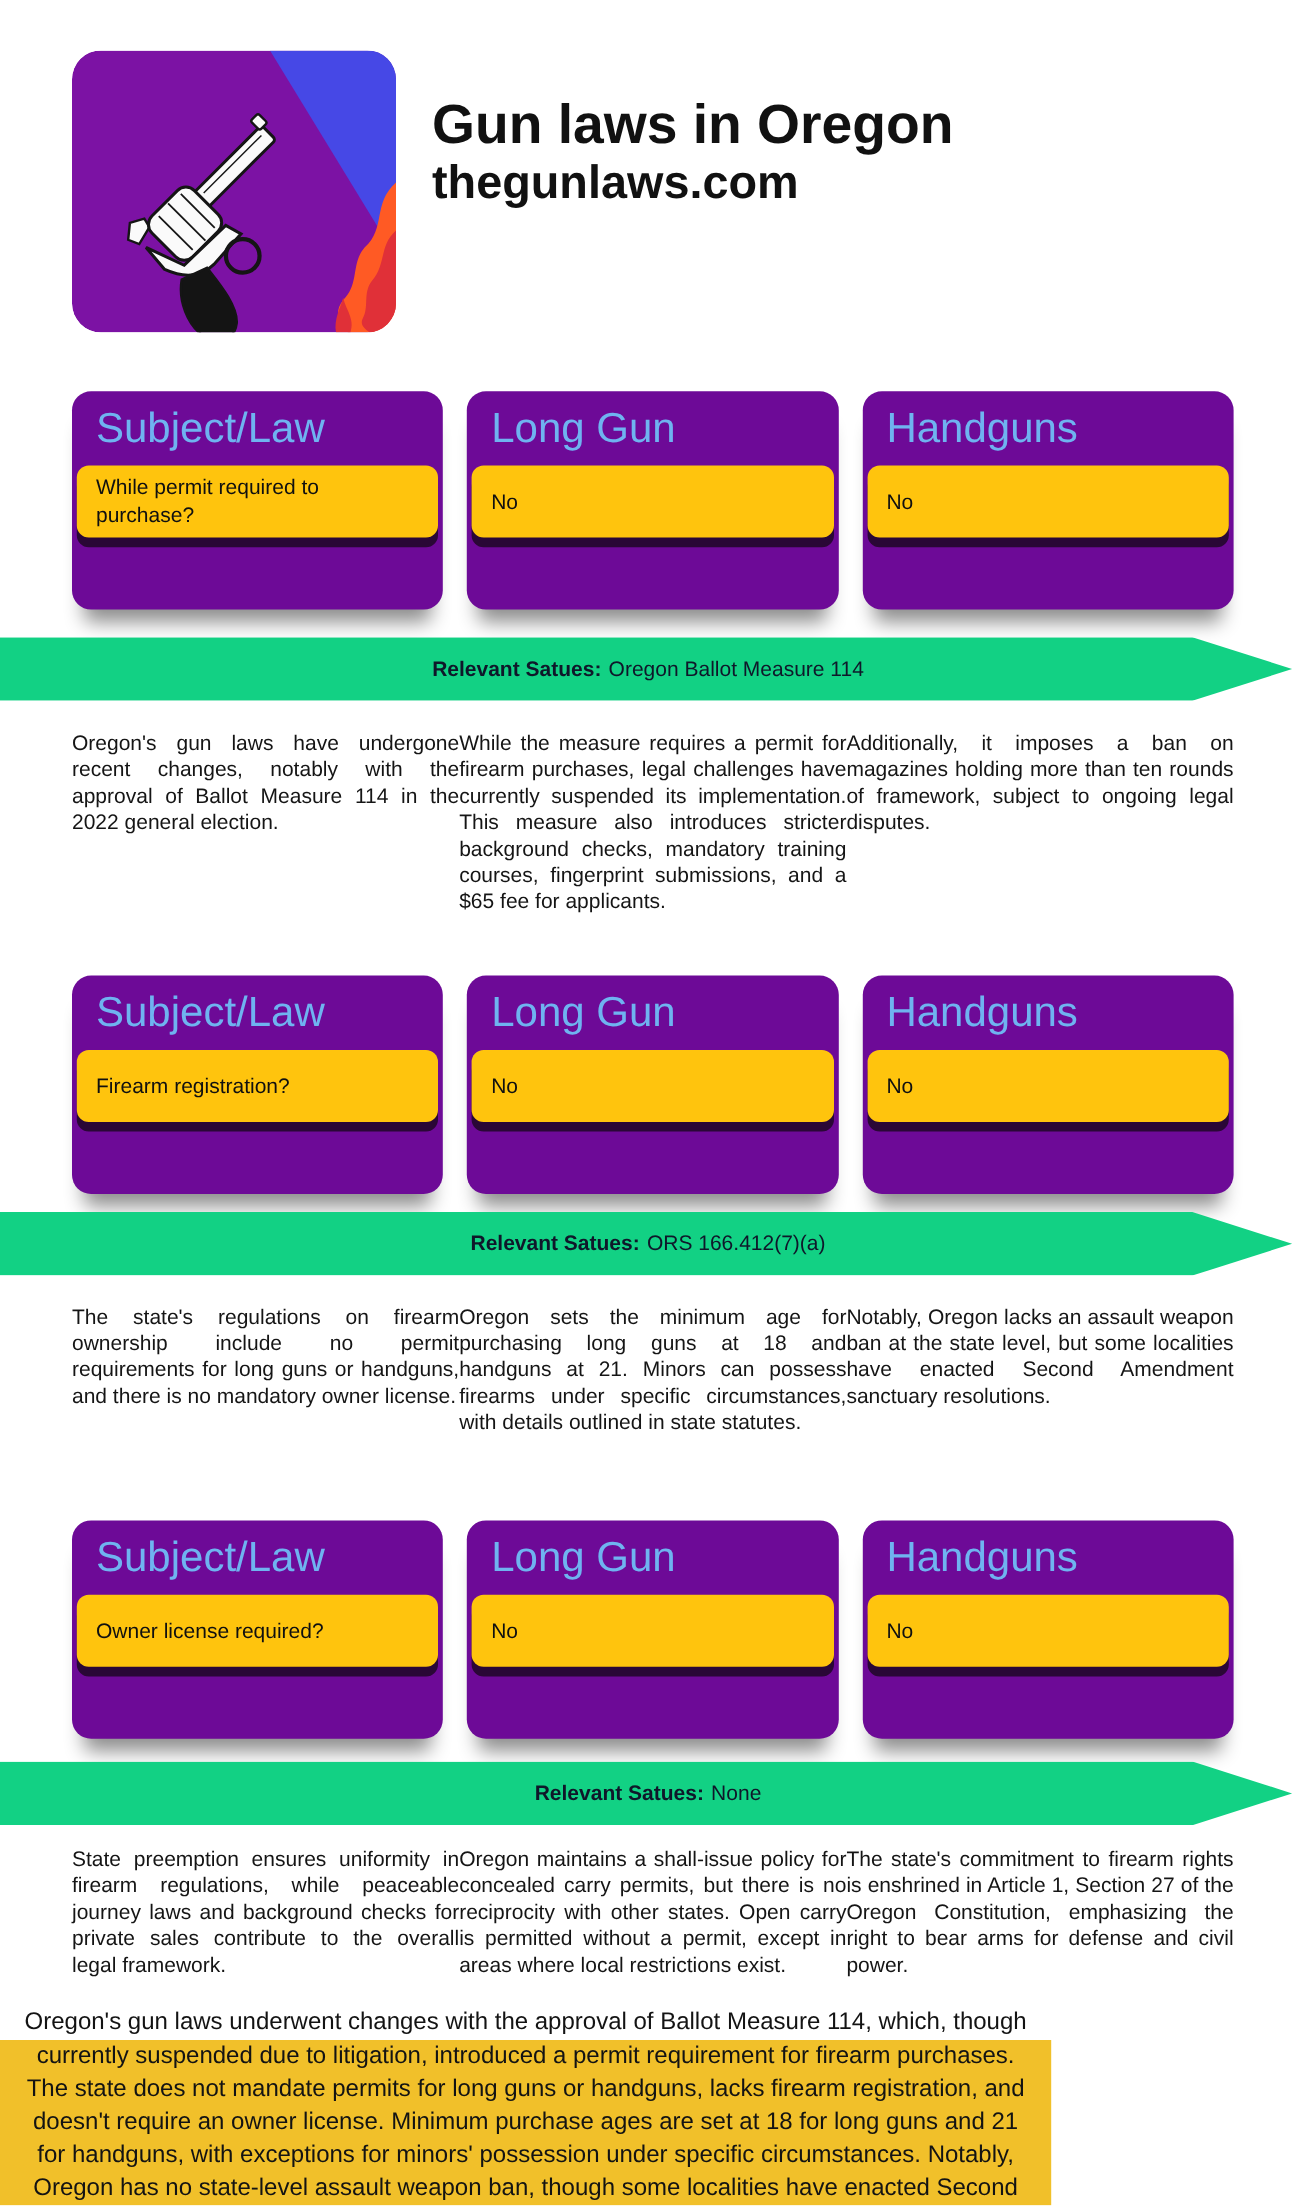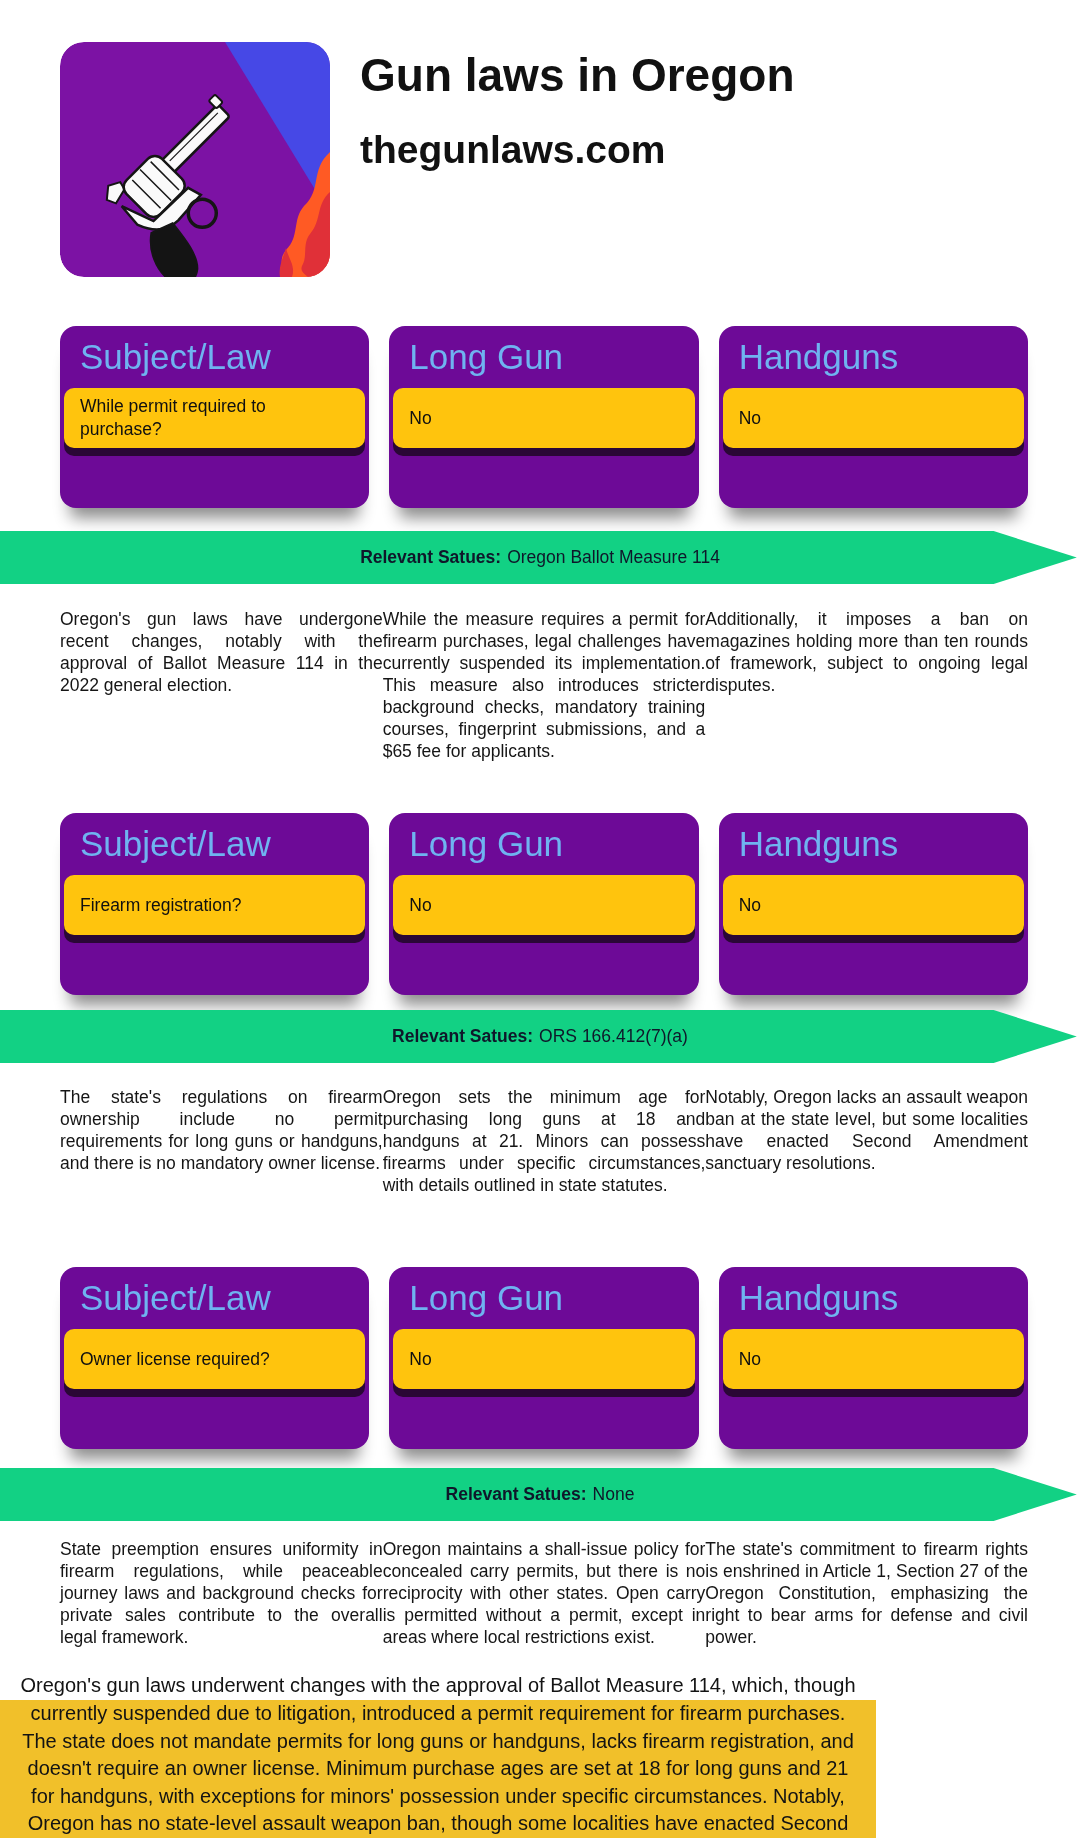--- a/index.html
+++ b/index.html
@@ -21,22 +21,22 @@
     font-family:"Liberation Sans", sans-serif;color:var(--ink);overflow:hidden;
   }
 
   
   .logo{
     position:absolute;left:60px;top:42px;width:270px;height:235px;
     border-radius:24px;overflow:hidden;
   }
   .logo svg{display:block;width:100%;height:100%;}
   .titles{position:absolute;left:360px;top:52px;}
-  .title{font-size:46px;font-weight:bold;color:#111;line-height:1.0;}
-  .site{font-size:39px;font-weight:bold;color:#111;margin-top:32px;line-height:1.0;}
+  .title{font-size:46px;font-weight:bold;color:#111;line-height:1.0;margin-top:28px;}
+  .site{font-size:39px;font-weight:bold;color:#111;margin-top:7px;line-height:1.0;}
 
   
   .cards-row{
     position:absolute;left:60px;width:968px;
     display:grid;grid-template-columns:1fr 1fr 1fr;gap:20px;
   }
   .row1{top:326px}.row2{top:813px}.row3{top:1267px}
   .card{
     height:182px;background:var(--purple);border-radius:16px;overflow:hidden;
     box-shadow:0 20px 16px -10px rgba(0,0,0,.45);

